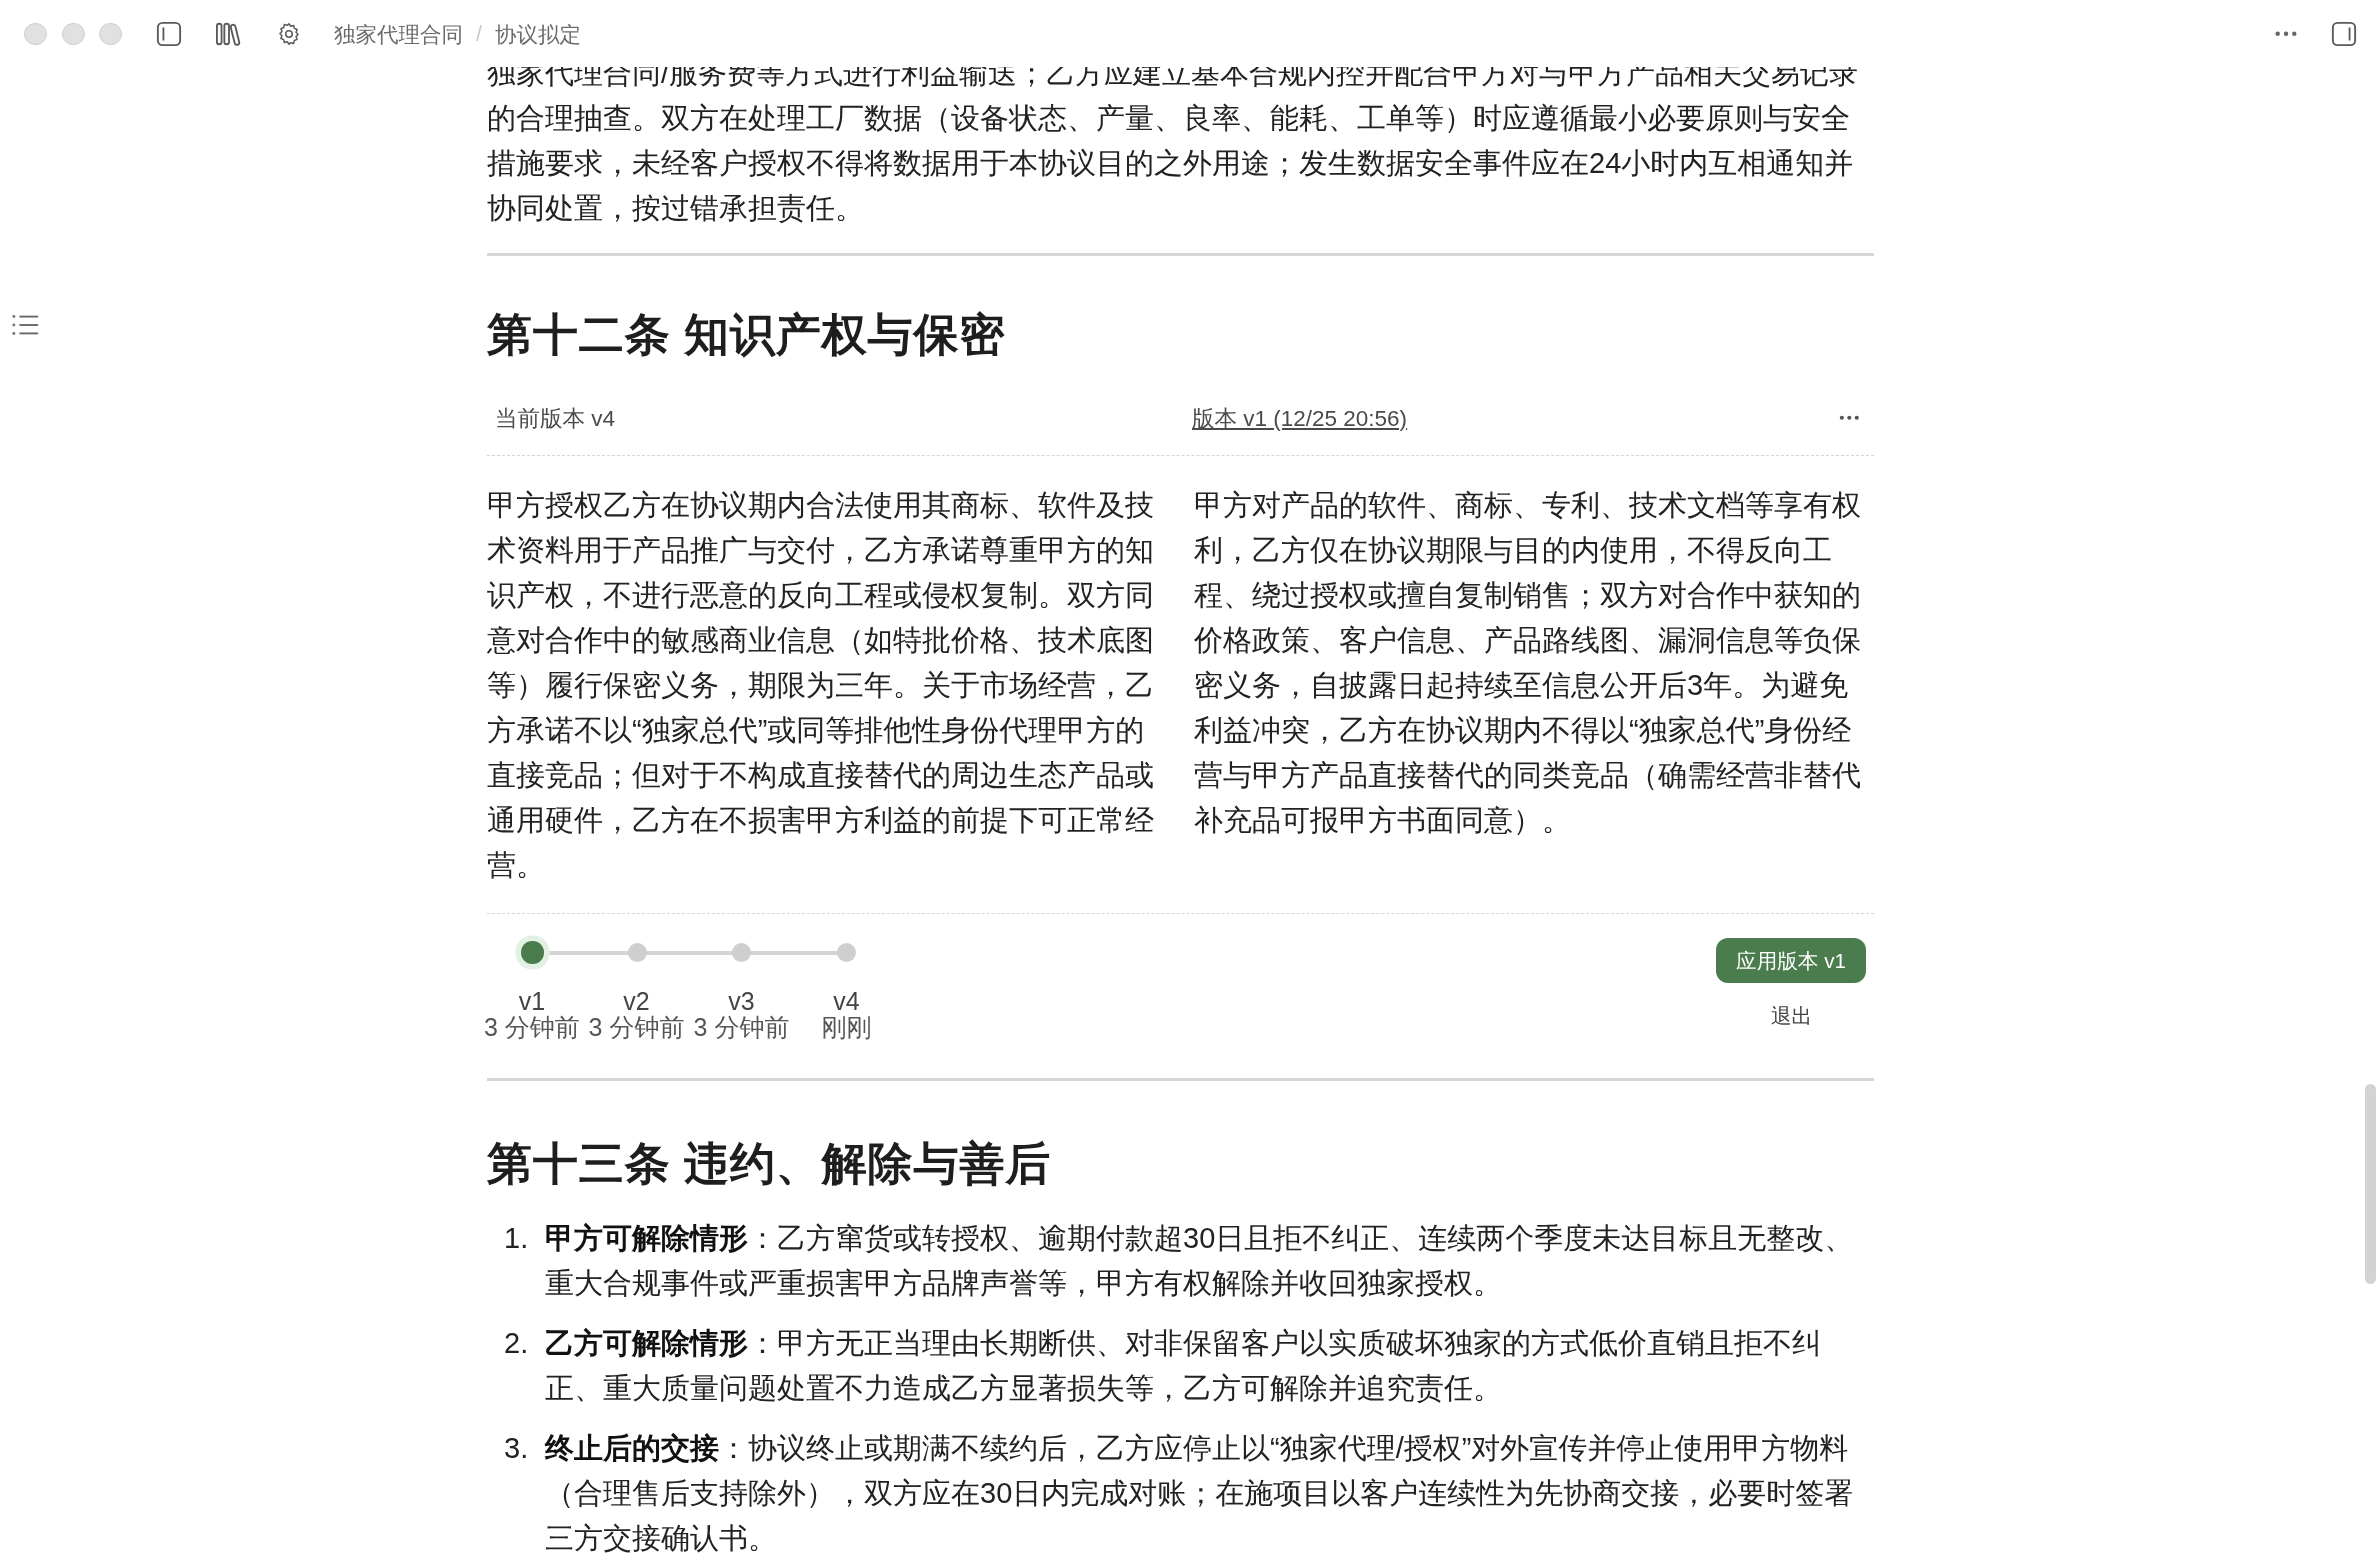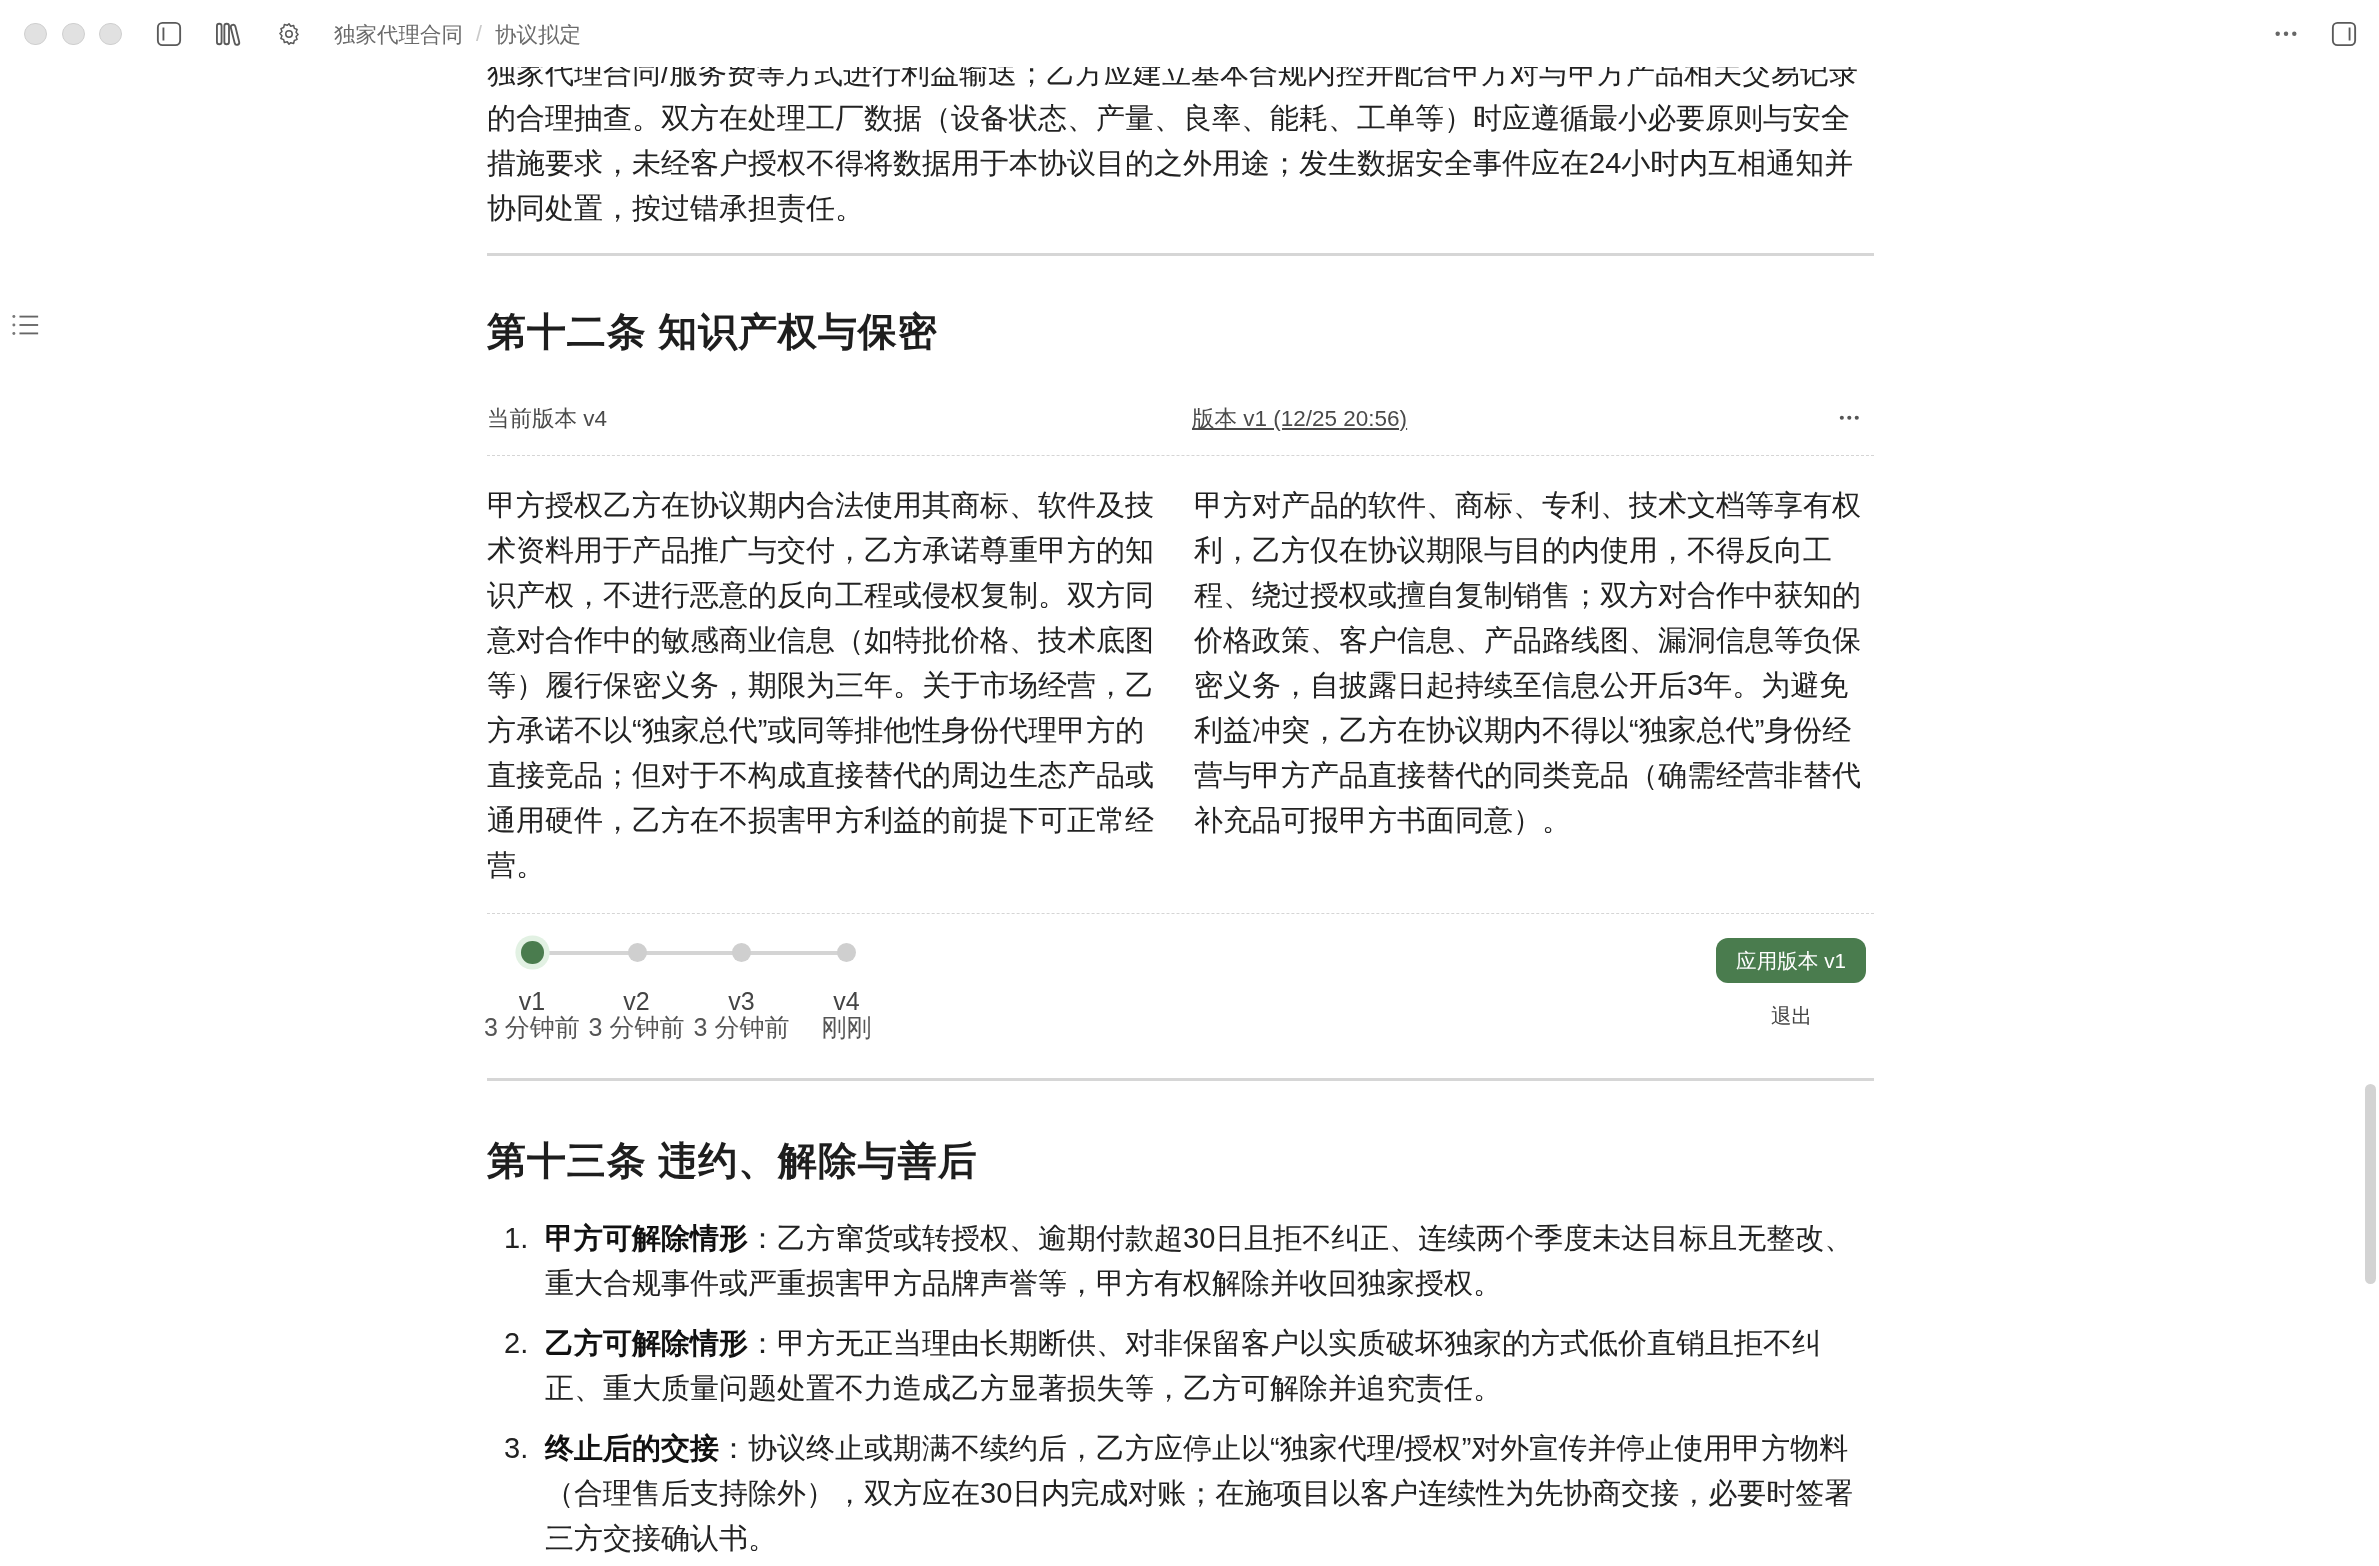--- a/index.html
+++ b/index.html
@@ -15,24 +15,24 @@
   .crumb-sep { color:#c9c9c9; margin:0 13px; }
   .more-top { position:absolute; left:2267px; top:19px; width:37px; height:30px; display:flex; align-items:center; justify-content:center; }
   .panel-right { position:absolute; left:2329px; top:19px; width:30px; height:30px; display:flex; align-items:center; justify-content:center; }
 
   .outline-icon { position:absolute; left:9.4px; top:311px; width:34px; height:28px; }
 
   .content { position:absolute; left:487px; top:0; width:1387px; }
   .para { font-size:29px; line-height:45px; color:#222; margin:0; }
   .top-para { position:absolute; left:0; top:51px; width:1387px; }
   .rule { position:absolute; left:0; width:1387px; height:2.8px; background:#d6d6d6; }
-  h2.sec { position:absolute; left:0; margin:0; font-size:39px; font-weight:bold; color:#1e1e1e; letter-spacing:0.9px; }
+  h2.sec { position:absolute; left:0; margin:0; font-size:45px; font-weight:bold; color:#1e1e1e; letter-spacing:0.9px; }
 
   .ver-head { position:absolute; left:0; top:399px; width:1387px; height:37px; font-size:22.5px; color:#4a4a4a; }
-  .ver-head .l { position:absolute; left:0; top:3.7px; }
+  .ver-head .l { position:absolute; left:8px; top:3.7px; }
   .ver-head .r { position:absolute; left:705px; top:3.7px;text-decoration:underline; }
   .ver-head .dots { position:absolute; left:1342px; top:1.9px; width:41px; height:34px; display:flex; align-items:center; justify-content:center; }
   .dash { position:absolute; left:0; width:1387px; height:0; border-top:1.9px dashed #d5d5d5; }
   .col { position:absolute; top:483px; font-size:29px; line-height:45px; color:#222; }
   .col.left { left:0; width:667px; }
   .col.right { left:707px; width:679px; }
 
   .timeline { position:absolute; left:0; top:928px; width:656px; height:122px; }
   .tl-line { position:absolute; top:22.5px; height:4.7px; background:#d4d4d4; }
   .tl-dot { position:absolute; top:15px; width:19px; height:19px; border-radius:50%; background:#cfcfcf; }

